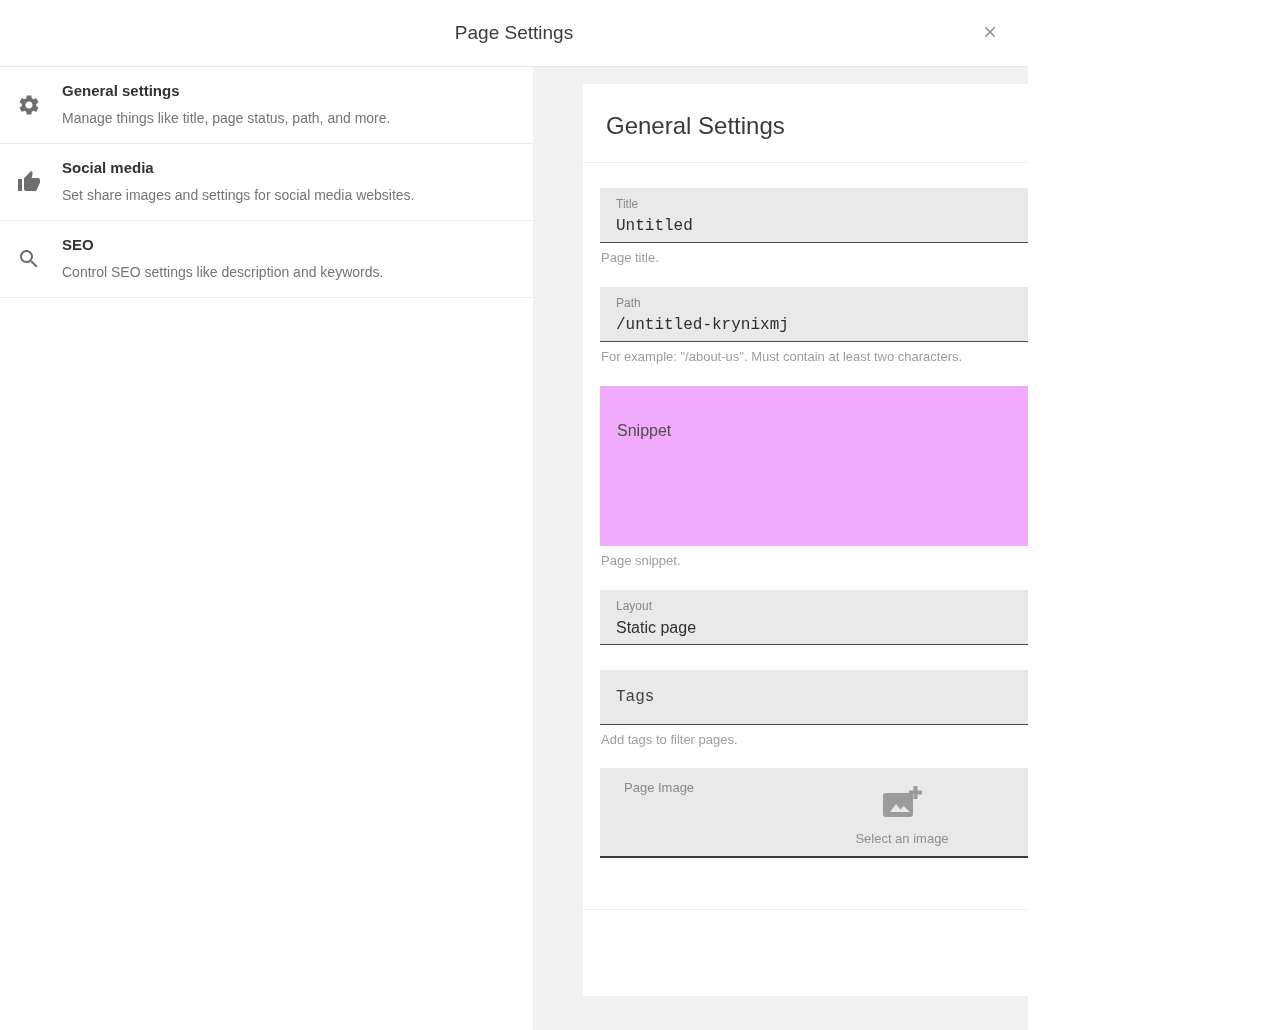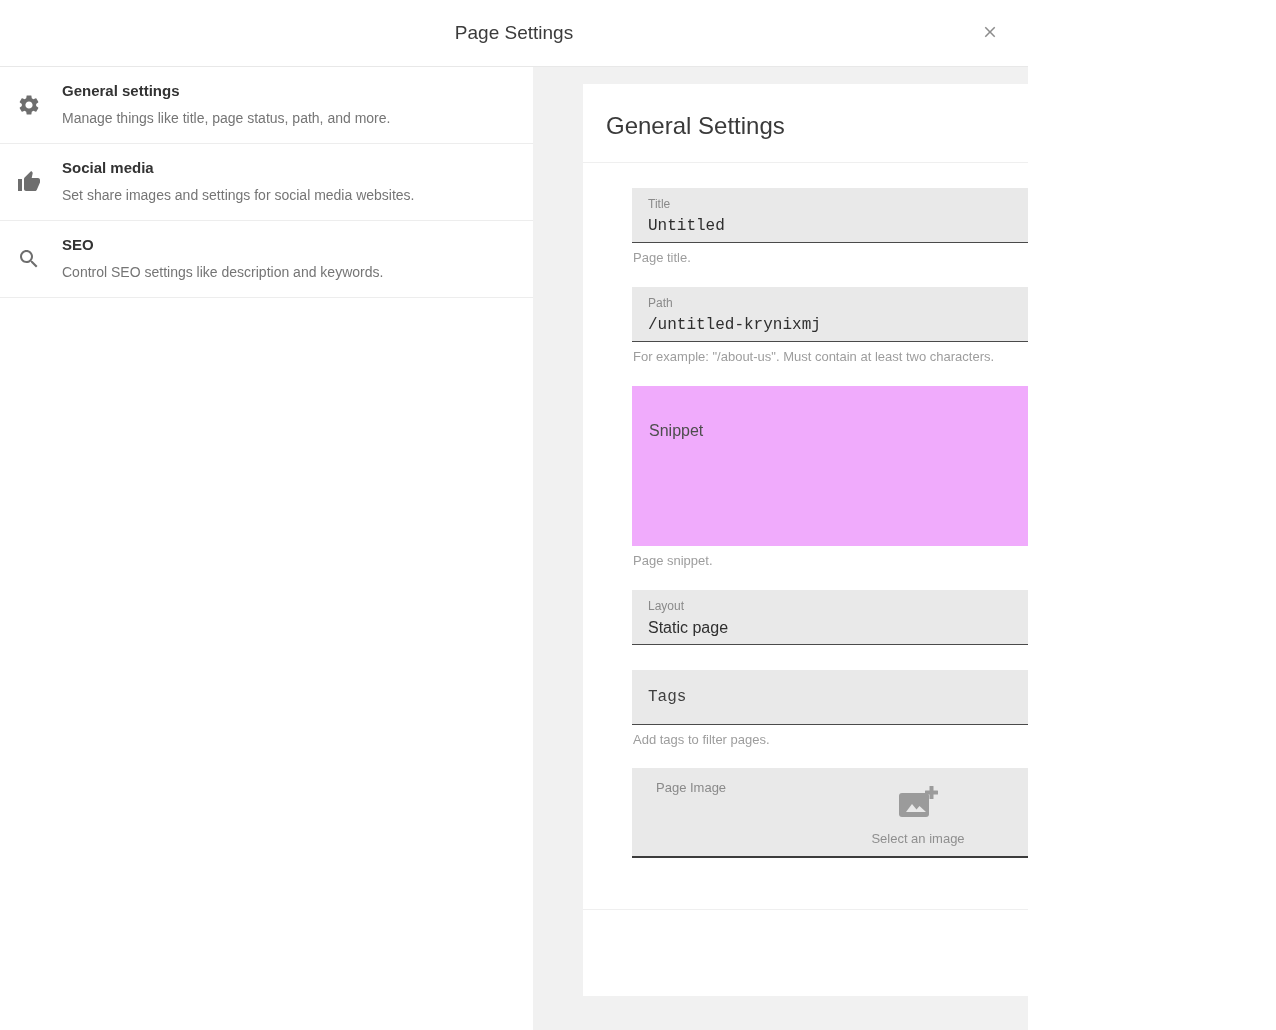--- a/index.html
+++ b/index.html
@@ -63,21 +63,21 @@
     padding: 17px 48px 34px 50px;
     overflow: hidden;
   }
   .card { width: 645px; background: #ffffff; }
   .card-header {
     padding: 26px 24px 0 23px;
     height: 79px;
     border-bottom: 1px solid #efefef;
   }
   .card-title { font-size: 24px; font-weight: 400; color: #3a3a3a; line-height: 32px; }
-  .card-body { padding: 25px 24px 0 17px; margin-left: 32px; }
+  .card-body { padding: 25px 24px 0 17px; }
 
   .field-group { margin-bottom: 21px; }
   .input-box {
     position: relative;
     height: 55px;
     background: #e9e9e9;
     border-bottom: 1px solid #4a4a4a;
     padding: 9px 16px 0 16px;
   }
   .input-label { display: block; font-size: 12px; color: #8a8a8a; line-height: 15px; }

